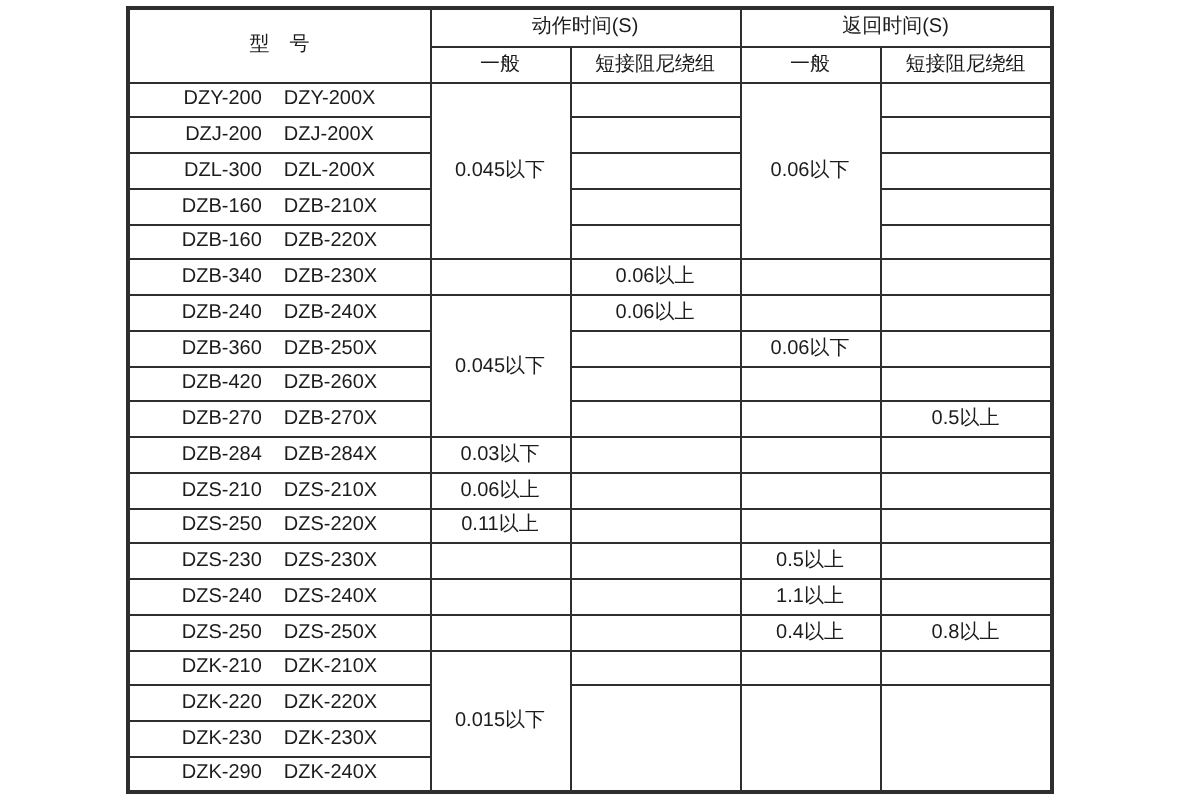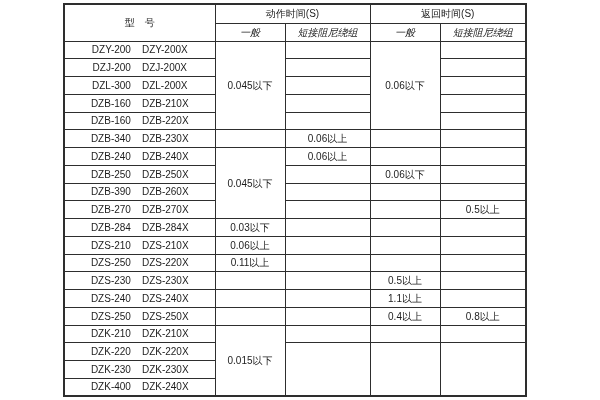--- a/index.html
+++ b/index.html
@@ -29,21 +29,21 @@
     font-weight: normal;
     color: #1c1c1c;
     text-align: center;
     vertical-align: middle;
     padding: 0;
     line-height: 1.1;
     white-space: nowrap;
     overflow: hidden;
   }
   thead tr.h1 { height: 19px; }
-  thead tr.h2 { height: 18px; font-style: italic; }
+  thead tr.h2 { height: 18px; }
   tbody tr { height: 17.75px; }
   .model-pair {
     display: flex;
     justify-content: center;
     align-items: center;
     gap: 11px;
   }
 </style>
 </head>
 <body>
@@ -143,32 +143,32 @@
             </div>
           </td>
           <td rowspan="4">0.045以下</td>
           <td>0.06以上</td>
           <td></td>
           <td></td>
         </tr>
         <tr>
           <td>
             <div class="model-pair">
-              <span>DZB-250</span>
+              <span>DZB-360</span>
               <span>DZB-250X</span>
             </div>
           </td>
           <td></td>
           <td>0.06以下</td>
           <td></td>
         </tr>
         <tr>
           <td>
             <div class="model-pair">
-              <span>DZB-390</span>
+              <span>DZB-420</span>
               <span>DZB-260X</span>
             </div>
           </td>
           <td></td>
           <td></td>
           <td></td>
         </tr>
         <tr>
           <td>
             <div class="model-pair">
@@ -279,20 +279,20 @@
           <td>
             <div class="model-pair">
               <span>DZK-230</span>
               <span>DZK-230X</span>
             </div>
           </td>
         </tr>
         <tr>
           <td>
             <div class="model-pair">
-              <span>DZK-400</span>
+              <span>DZK-290</span>
               <span>DZK-240X</span>
             </div>
           </td>
         </tr>
       </tbody>
   </table>
 </div>
 
 </body></html>

